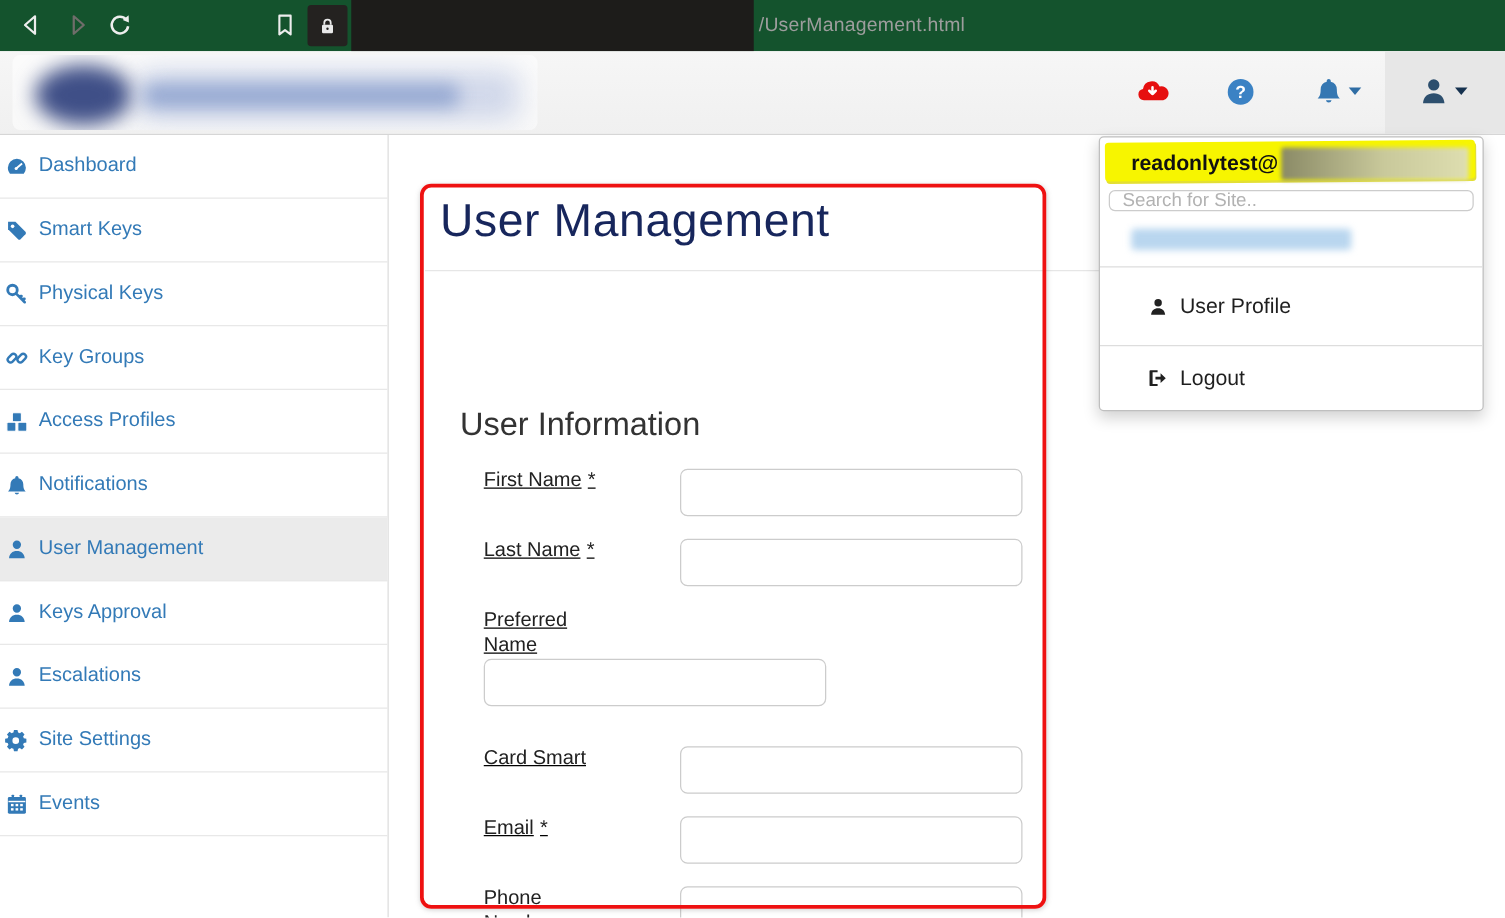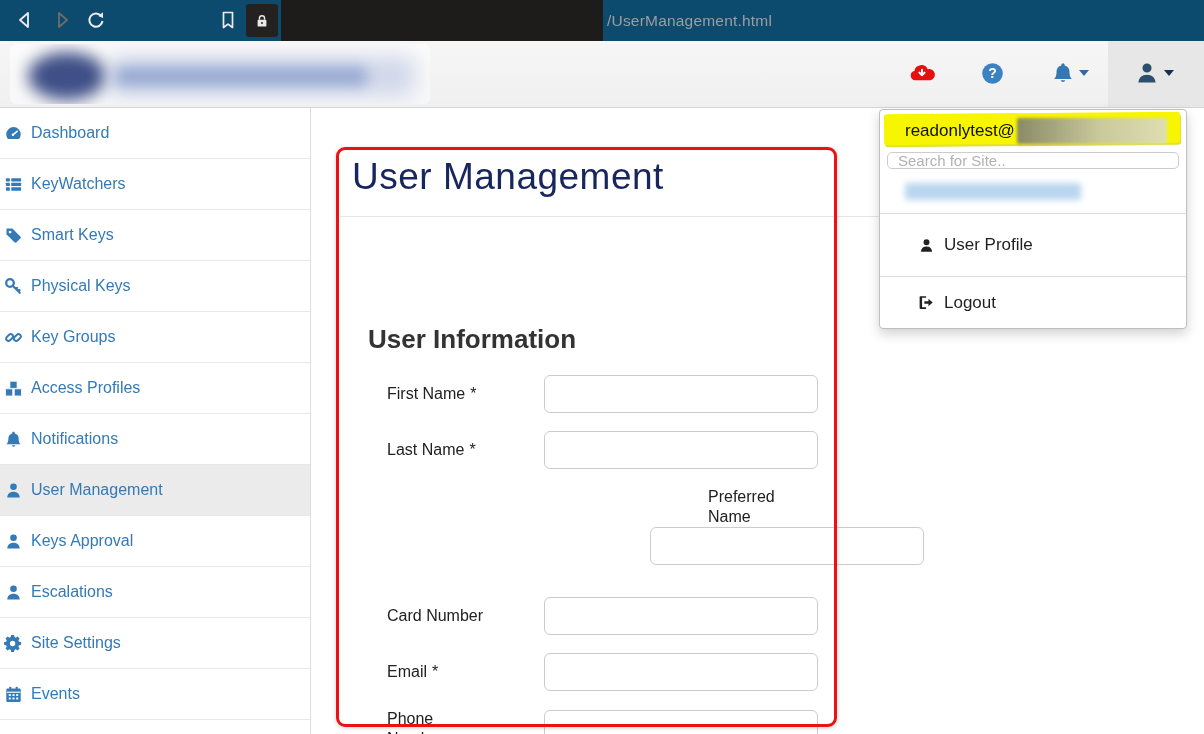--- a/index.html
+++ b/index.html
@@ -3,21 +3,21 @@
 <meta charset="utf-8">
 <style>
   * { margin:0; padding:0; box-sizing:border-box; }
   html,body { width:1204px; height:734px; }
   body {
     font-family:"Liberation Sans", sans-serif;
     background:#fff; position:relative; overflow:hidden;
   }
 
   
-  .browser-bar { position:absolute; left:0; top:0; width:1204px; height:41px; background:#0c4a6e; }
+  .browser-bar { position:absolute; left:0; top:0; width:1204px; height:41px; background:#14532d; }
   .bicon { position:absolute; top:9px; width:22px; height:22px; cursor:pointer; }
   .bicon svg { display:block; }
   .lock-chip { position:absolute; left:246px; top:4px; width:32px; height:33px; background:#242220; border-radius:3px; display:flex; align-items:center; justify-content:center; }
   .url-redaction { position:absolute; left:281px; top:0; width:322px; height:41px; background:#1d1c1a; }
   .url-text { position:absolute; left:607px; top:0; height:41px; line-height:41px; color:#9d9d9d; font-size:15.5px; letter-spacing:.2px; }
 
   
   .app-header { position:absolute; left:0; top:41px; width:1204px; height:67px; background:linear-gradient(#f6f6f6,#f0f0f0); border-bottom:1px solid #d6d6d6; }
   .logo-zone { position:absolute; left:10px; top:3px; width:420px; height:60px; background:rgba(255,255,255,.55); border-radius:6px; overflow:hidden; }
   .logo-blob { position:absolute; left:18px; top:8px; width:78px; height:48px; border-radius:50%; background:#3f4f87; filter:blur(8px); }
@@ -33,36 +33,36 @@
   .side-item { height:51px; border-bottom:1px solid #e8e8e8; display:flex; align-items:center; padding-left:4px; cursor:pointer; }
   .side-item.active { background:#ebebeb; }
   .side-item .sicon { width:19px; height:19px; margin-right:8px; flex:0 0 auto; display:flex; align-items:center; }
   .side-item .slabel { color:#337ab7; font-size:16px; }
 
   
   .main { position:absolute; left:312px; top:108px; width:892px; height:626px; background:#fff; }
   .content { position:absolute; left:0; top:0; width:874px; padding:46px 0 0 28px; }
   .page-title { font-size:37px; line-height:46px; color:#17265c; font-weight:400; margin:0 0 16px 12px; letter-spacing:.5px; }
   .title-rule { border:0; border-top:1px solid #e6e6e6; height:0; }
-  .section-title { font-size:26px; line-height:32px; color:#333; font-weight:700; margin:106px 0 20px 28px; }
+  .section-title { font-size:26px; line-height:32px; color:#333; font-weight:400; margin:106px 0 20px 28px; }
   .form { margin-left:47px; }
-  .form-row { display:flex; align-items:center; margin-bottom:18px; }
+  .form-row { display:flex; margin-bottom:18px;text-decoration:underline; }
   .form-row.tall { margin-bottom:32px;flex-direction:column; }
   .flabel { width:157px; padding-right:52px; font-size:16px; color:#212121; line-height:20px; }
   .req { margin-left:5px; color:#212121; }
   .finput { width:274px; height:38px; border:1px solid #ccc; border-radius:6px; background:#fff; font-size:15px; padding:0 10px; color:#333; outline:none; }
 
   
   .annotation-box { position:absolute; left:336px; top:147px; width:501px; height:580px; border:3px solid #ee1111; border-radius:9px; box-shadow:0 1px 4px rgba(120,120,120,.35); pointer-events:none; z-index:30; }
 
   
   .dropdown { position:absolute; left:879px; top:109px; width:308px; background:#fff; border:1px solid #bfbfbf; border-radius:4px; box-shadow:0 5px 12px rgba(0,0,0,.18); z-index:50; }
   .dd-email-row { position:relative; height:41px; display:flex; align-items:center; }
   .dd-highlight { position:absolute; left:4px; top:3px; width:296px; height:31px; background:#f7f500; border-radius:3px; transform:rotate(-.5deg); box-shadow:1px 2px 0 rgba(220,215,0,.8); }
-  .dd-email-text { position:relative; margin-left:25px; font-size:17px; font-weight:normal; color:#111; z-index:2; }
+  .dd-email-text { position:relative; margin-left:25px; font-size:17px; font-weight:bold; color:#111; z-index:2; }
   .dd-email-smudge { position:relative; z-index:2; margin-left:2px; width:150px; height:26px; background:linear-gradient(90deg,#8a8a66,#c9c99b 55%,#dedeb0); filter:blur(1.5px); border-radius:2px; }
   .dd-search-wrap { padding:1px 7px 3px; }
   .dd-search { width:100%; height:17px; border:1px solid #ccc; border-radius:5px; font-size:15px; padding:0 10px; color:#555; outline:none; font-family:"Liberation Sans", sans-serif; }
   .dd-search::placeholder { color:#b2b2b2; }
   .dd-siteblur { margin:10px 0 13px 25px; width:176px; height:17px; background:#b9d6ef; filter:blur(3px); border-radius:3px; }
   .dd-divider { border-top:1px solid #ddd; }
   .dd-item { display:flex; align-items:center; padding-left:38px; font-size:17px; color:#1f1f1f; cursor:pointer; }
   .dd-item .dicon { width:17px; height:17px; margin-right:9px; display:flex; align-items:center; }
   .dd-item.profile { height:62px; }
   .dd-item.logout { height:51px; }
@@ -145,33 +145,20 @@
         <svg width="19" height="19" viewBox="0 0 20 20">
           <path d="M10 3.2A7.6 7.6 0 002.4 10.8c0 1.9.7 3.6 1.8 4.9h11.6a7.57 7.57 0 001.8-4.9A7.6 7.6 0 0010 3.2z" fill="#337ab7"></path>
           <path d="M9.4 11.4l5-4.2" stroke="#fff" stroke-width="1.6"></path>
           <circle cx="9.4" cy="11.4" r="1.3" fill="#fff"></circle>
         </svg>
       </span>
     <span class="slabel">Dashboard</span>
   </div>
   <div class="side-item">
     <span class="sicon">
-        <svg width="19" height="19" viewBox="0 0 20 20" fill="#337ab7">
-          <rect x="2" y="3.4" width="4.2" height="3.5" rx=".5"></rect>
-          <rect x="7.6" y="3.4" width="10.4" height="3.5" rx=".5"></rect>
-          <rect x="2" y="8.2" width="4.2" height="3.5" rx=".5"></rect>
-          <rect x="7.6" y="8.2" width="10.4" height="3.5" rx=".5"></rect>
-          <rect x="2" y="13" width="4.2" height="3.5" rx=".5"></rect>
-          <rect x="7.6" y="13" width="10.4" height="3.5" rx=".5"></rect>
-        </svg>
-      </span>
-    <span class="slabel">KeyWatchers</span>
-  </div>
-  <div class="side-item">
-    <span class="sicon">
         <svg width="19" height="19" viewBox="0 0 20 20">
           <path d="M2.6 2.6h6.2l8.4 8.4a1.5 1.5 0 010 2.1l-4.1 4.1a1.5 1.5 0 01-2.1 0L2.6 8.8z" fill="#337ab7"></path>
           <circle cx="6.4" cy="6.4" r="1.5" fill="#fff"></circle>
         </svg>
       </span>
     <span class="slabel">Smart Keys</span>
   </div>
   <div class="side-item">
     <span class="sicon">
         <svg width="19" height="19" viewBox="0 0 20 20">
@@ -274,21 +261,21 @@
       </div>
       <div class="form-row">
         <span class="flabel"><span>Last Name</span><span class="req">*</span></span>
         <input class="finput" type="text" style="">
       </div>
       <div class="form-row tall">
         <span class="flabel"><span>Preferred Name</span><span class="req"></span></span>
         <input class="finput" type="text" style="">
       </div>
       <div class="form-row">
-        <span class="flabel"><span>Card Number</span><span class="req"></span></span>
+        <span class="flabel"><span>Card Smart</span><span class="req"></span></span>
         <input class="finput" type="text" style="">
       </div>
       <div class="form-row">
         <span class="flabel"><span>Email</span><span class="req">*</span></span>
         <input class="finput" type="text" style="">
       </div>
       <div class="form-row">
         <span class="flabel"><span>Phone Number</span><span class="req"></span></span>
         <input class="finput" type="text" style="">
       </div>

